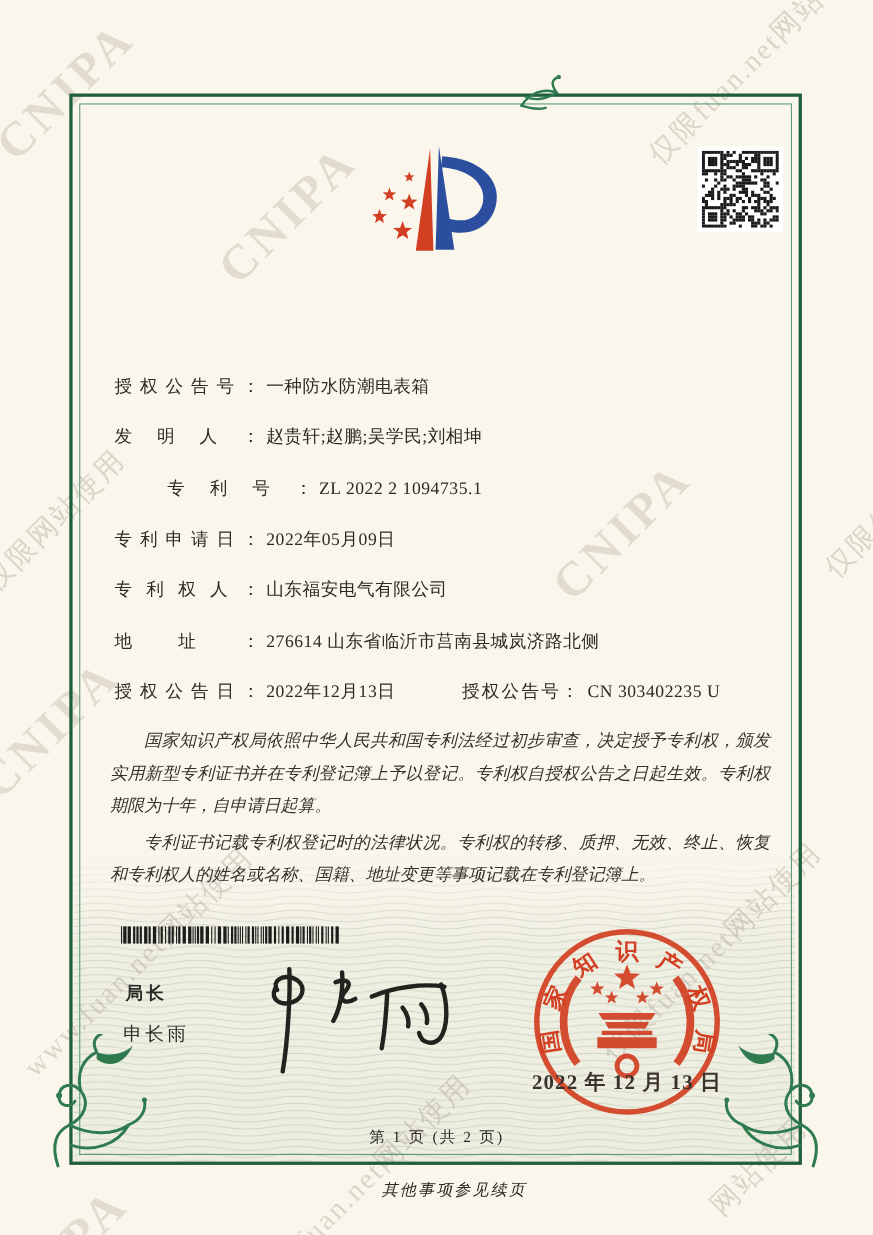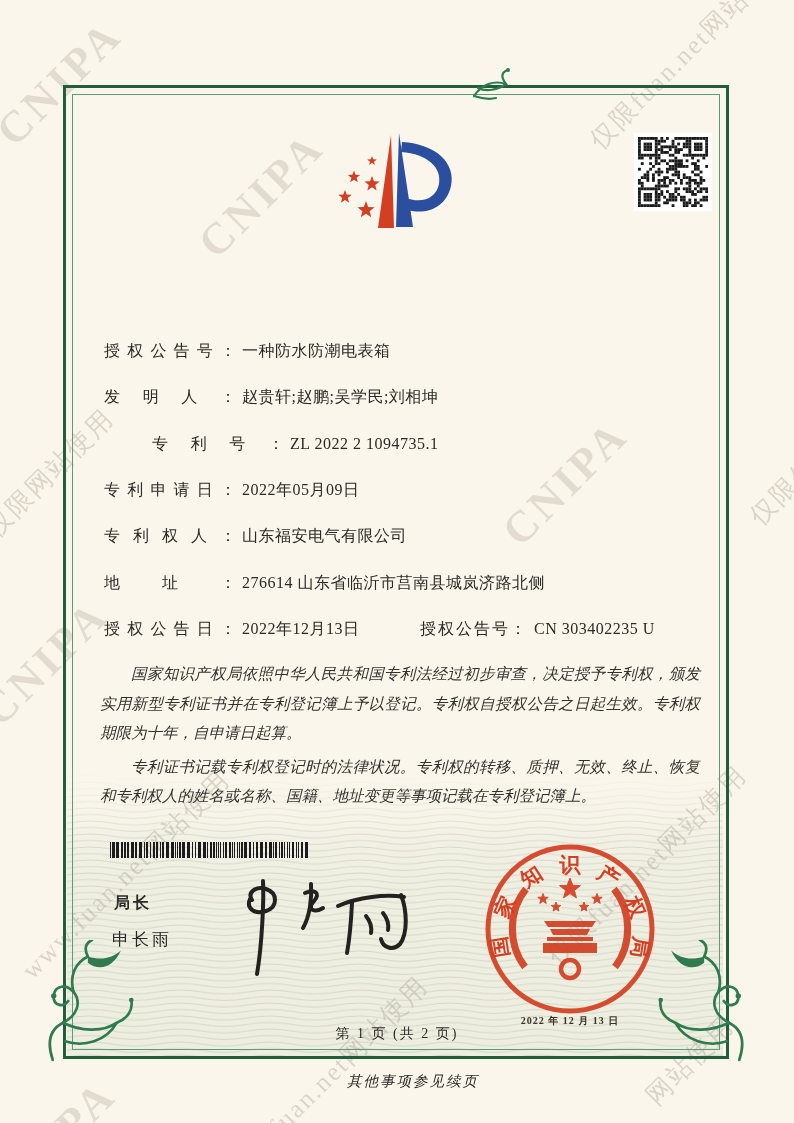--- a/index.html
+++ b/index.html
@@ -46,22 +46,22 @@
          font-style:italic;text-align:justify;color:#33312d;z-index:6;}
   .paras p{margin:4px;text-indent:2em;}
   
   .barcode{position:absolute;left:110px;top:842px;z-index:6;}
   .sig-title{position:absolute;left:114px;top:893px;font-size:16px;letter-spacing:3px;
              font-family:"Liberation Sans",sans-serif;z-index:6;font-weight:bold;}
   .sig-name{position:absolute;left:112px;top:928px;font-size:17px;letter-spacing:3px;
             font-family:"Liberation Sans",sans-serif;z-index:6;}
   .signature{position:absolute;left:0;top:0;z-index:6;pointer-events:none;}
   .seal{position:absolute;left:482px;top:841px;z-index:7;}
-  .seal-date{position:absolute;left:482px;top:971px;width:176px;text-align:center;font-size:10px;
-             font-weight:bold;color:#3a322b;letter-spacing:1px;z-index:8;white-space:nowrap;margin-top:43px;}
+  .seal-date{position:absolute;left:482px;top:971px;width:176px;text-align:center;font-size:19px;
+             font-weight:bold;color:#3a322b;letter-spacing:1px;z-index:8;white-space:nowrap;}
   .page-info{position:absolute;left:0;right:0;top:1025px;text-align:center;font-size:14px;
              letter-spacing:2px;z-index:6;}
   .cont-note{position:absolute;left:0;right:0;top:1072px;text-align:center;font-size:14.5px;
              font-style:italic;letter-spacing:2px;z-index:6;padding-left:32px;}
 </style>
 </head>
 <body>
 
 <div class="page">
 

